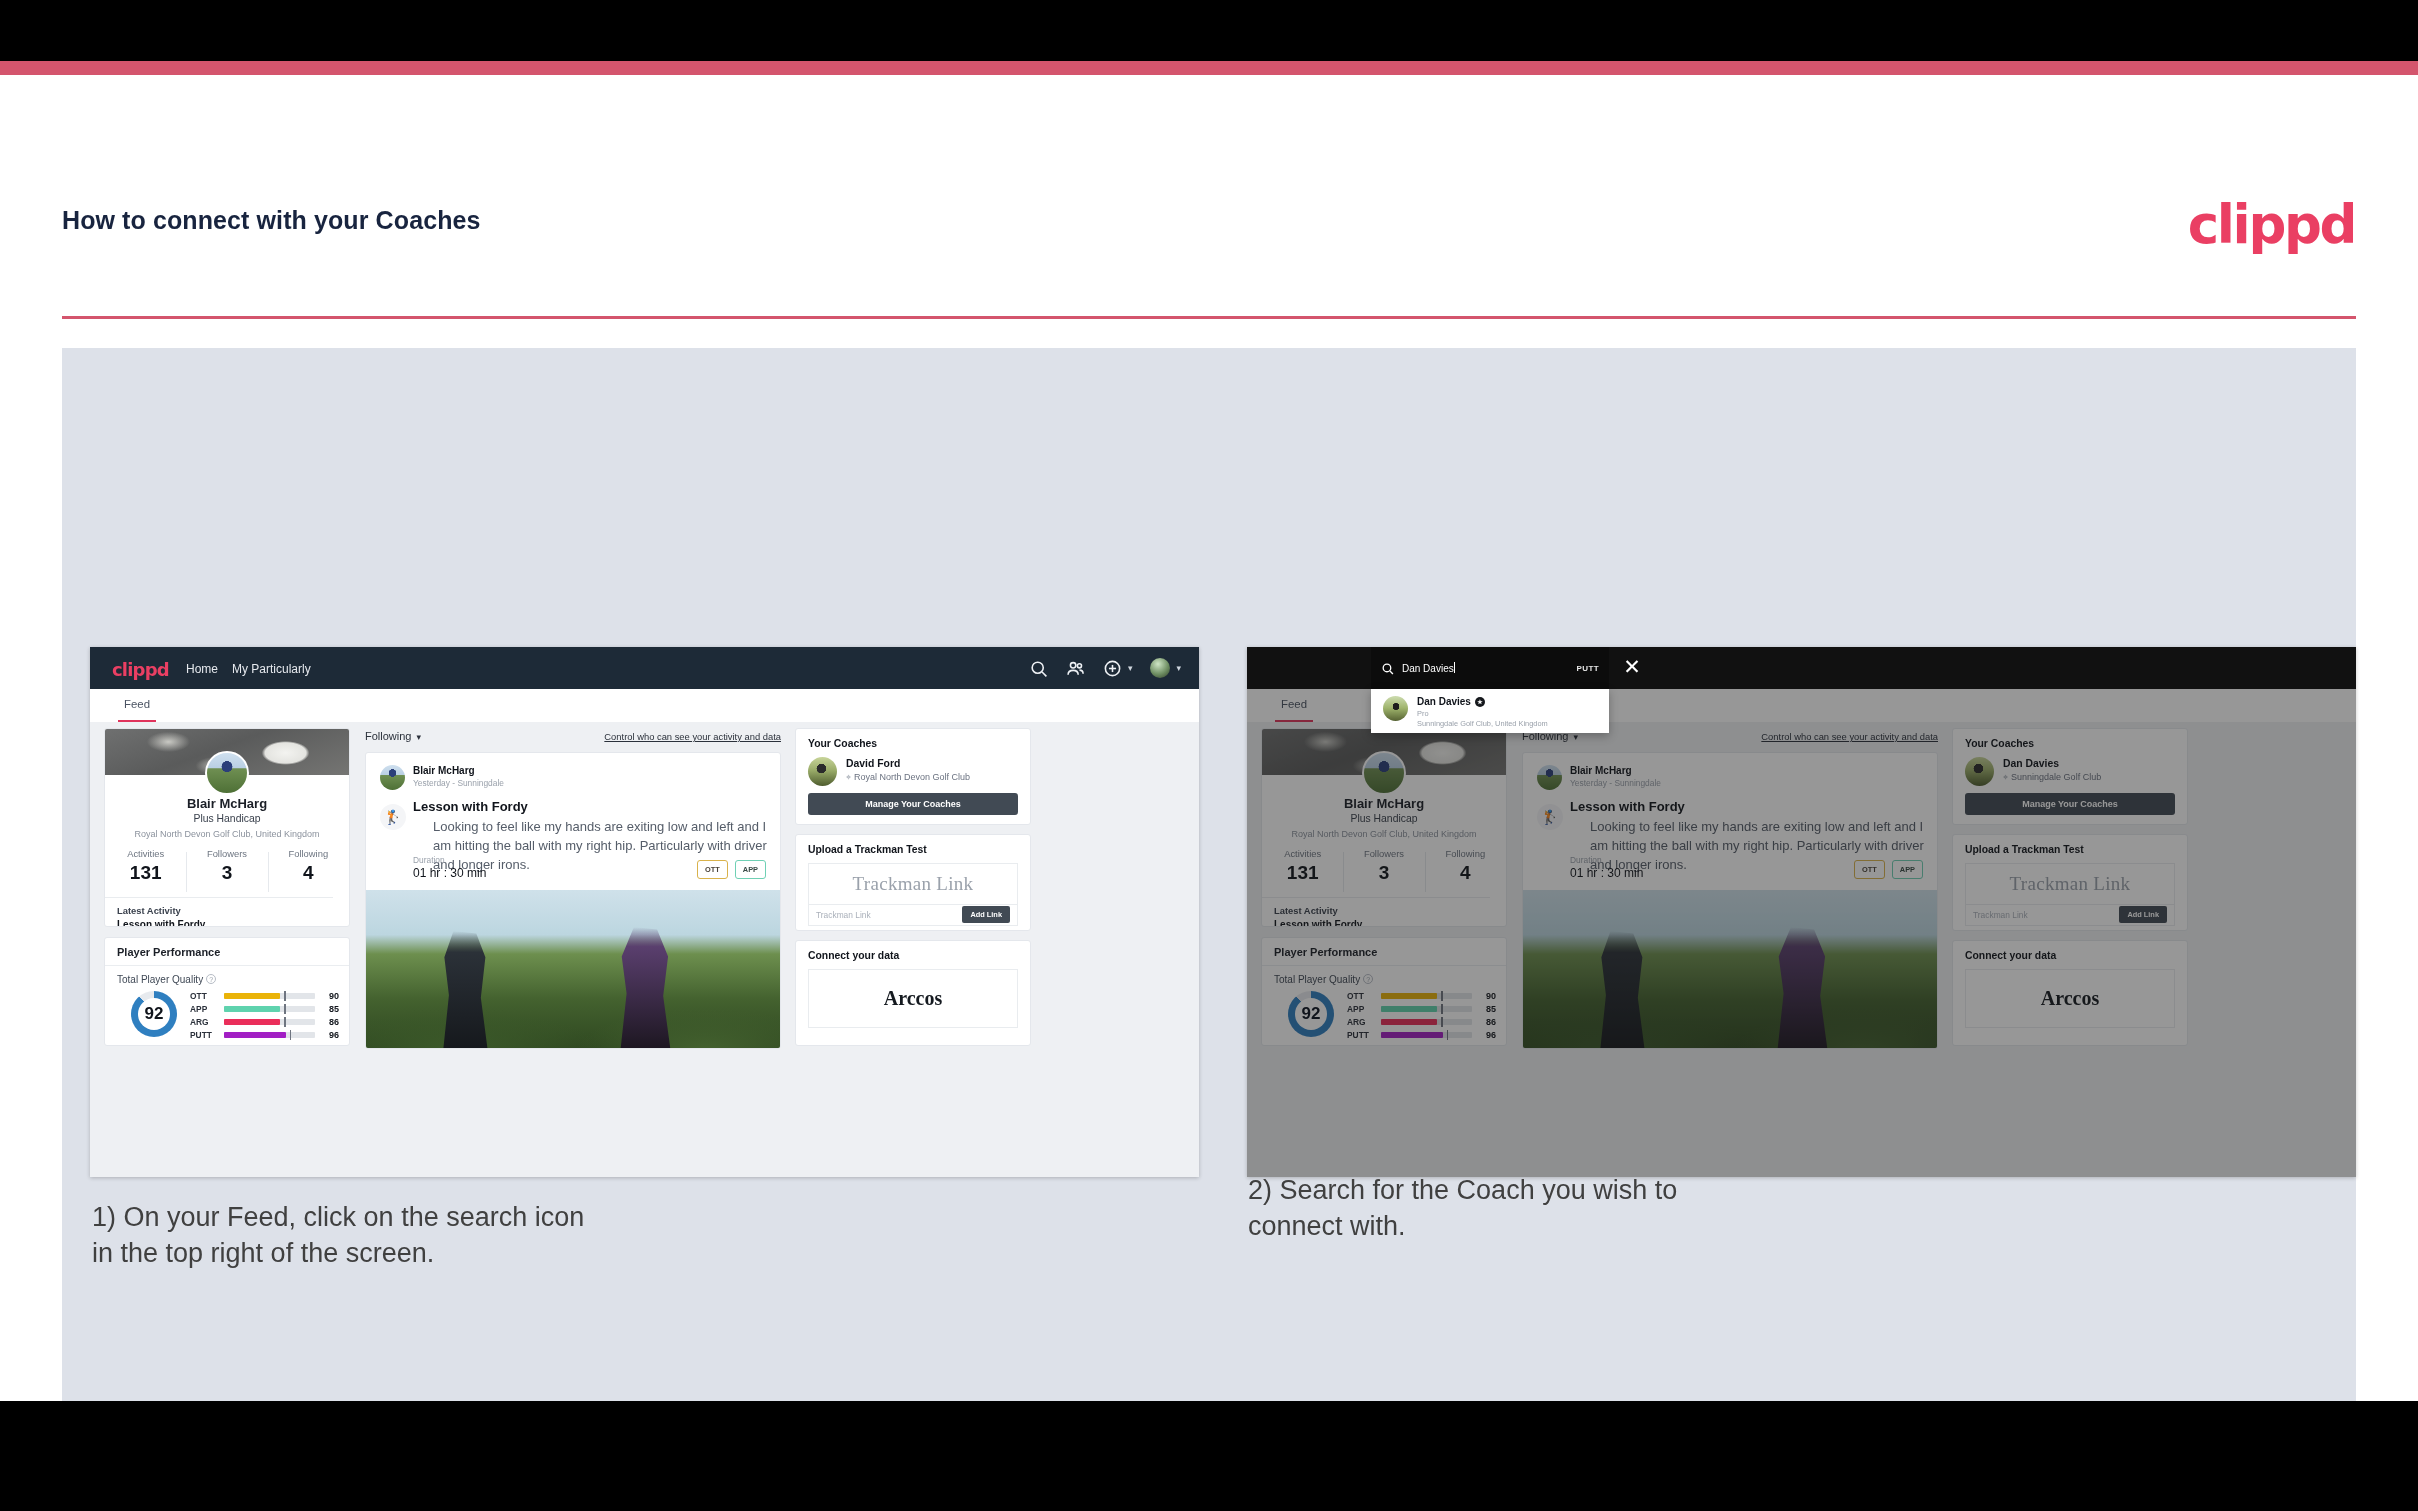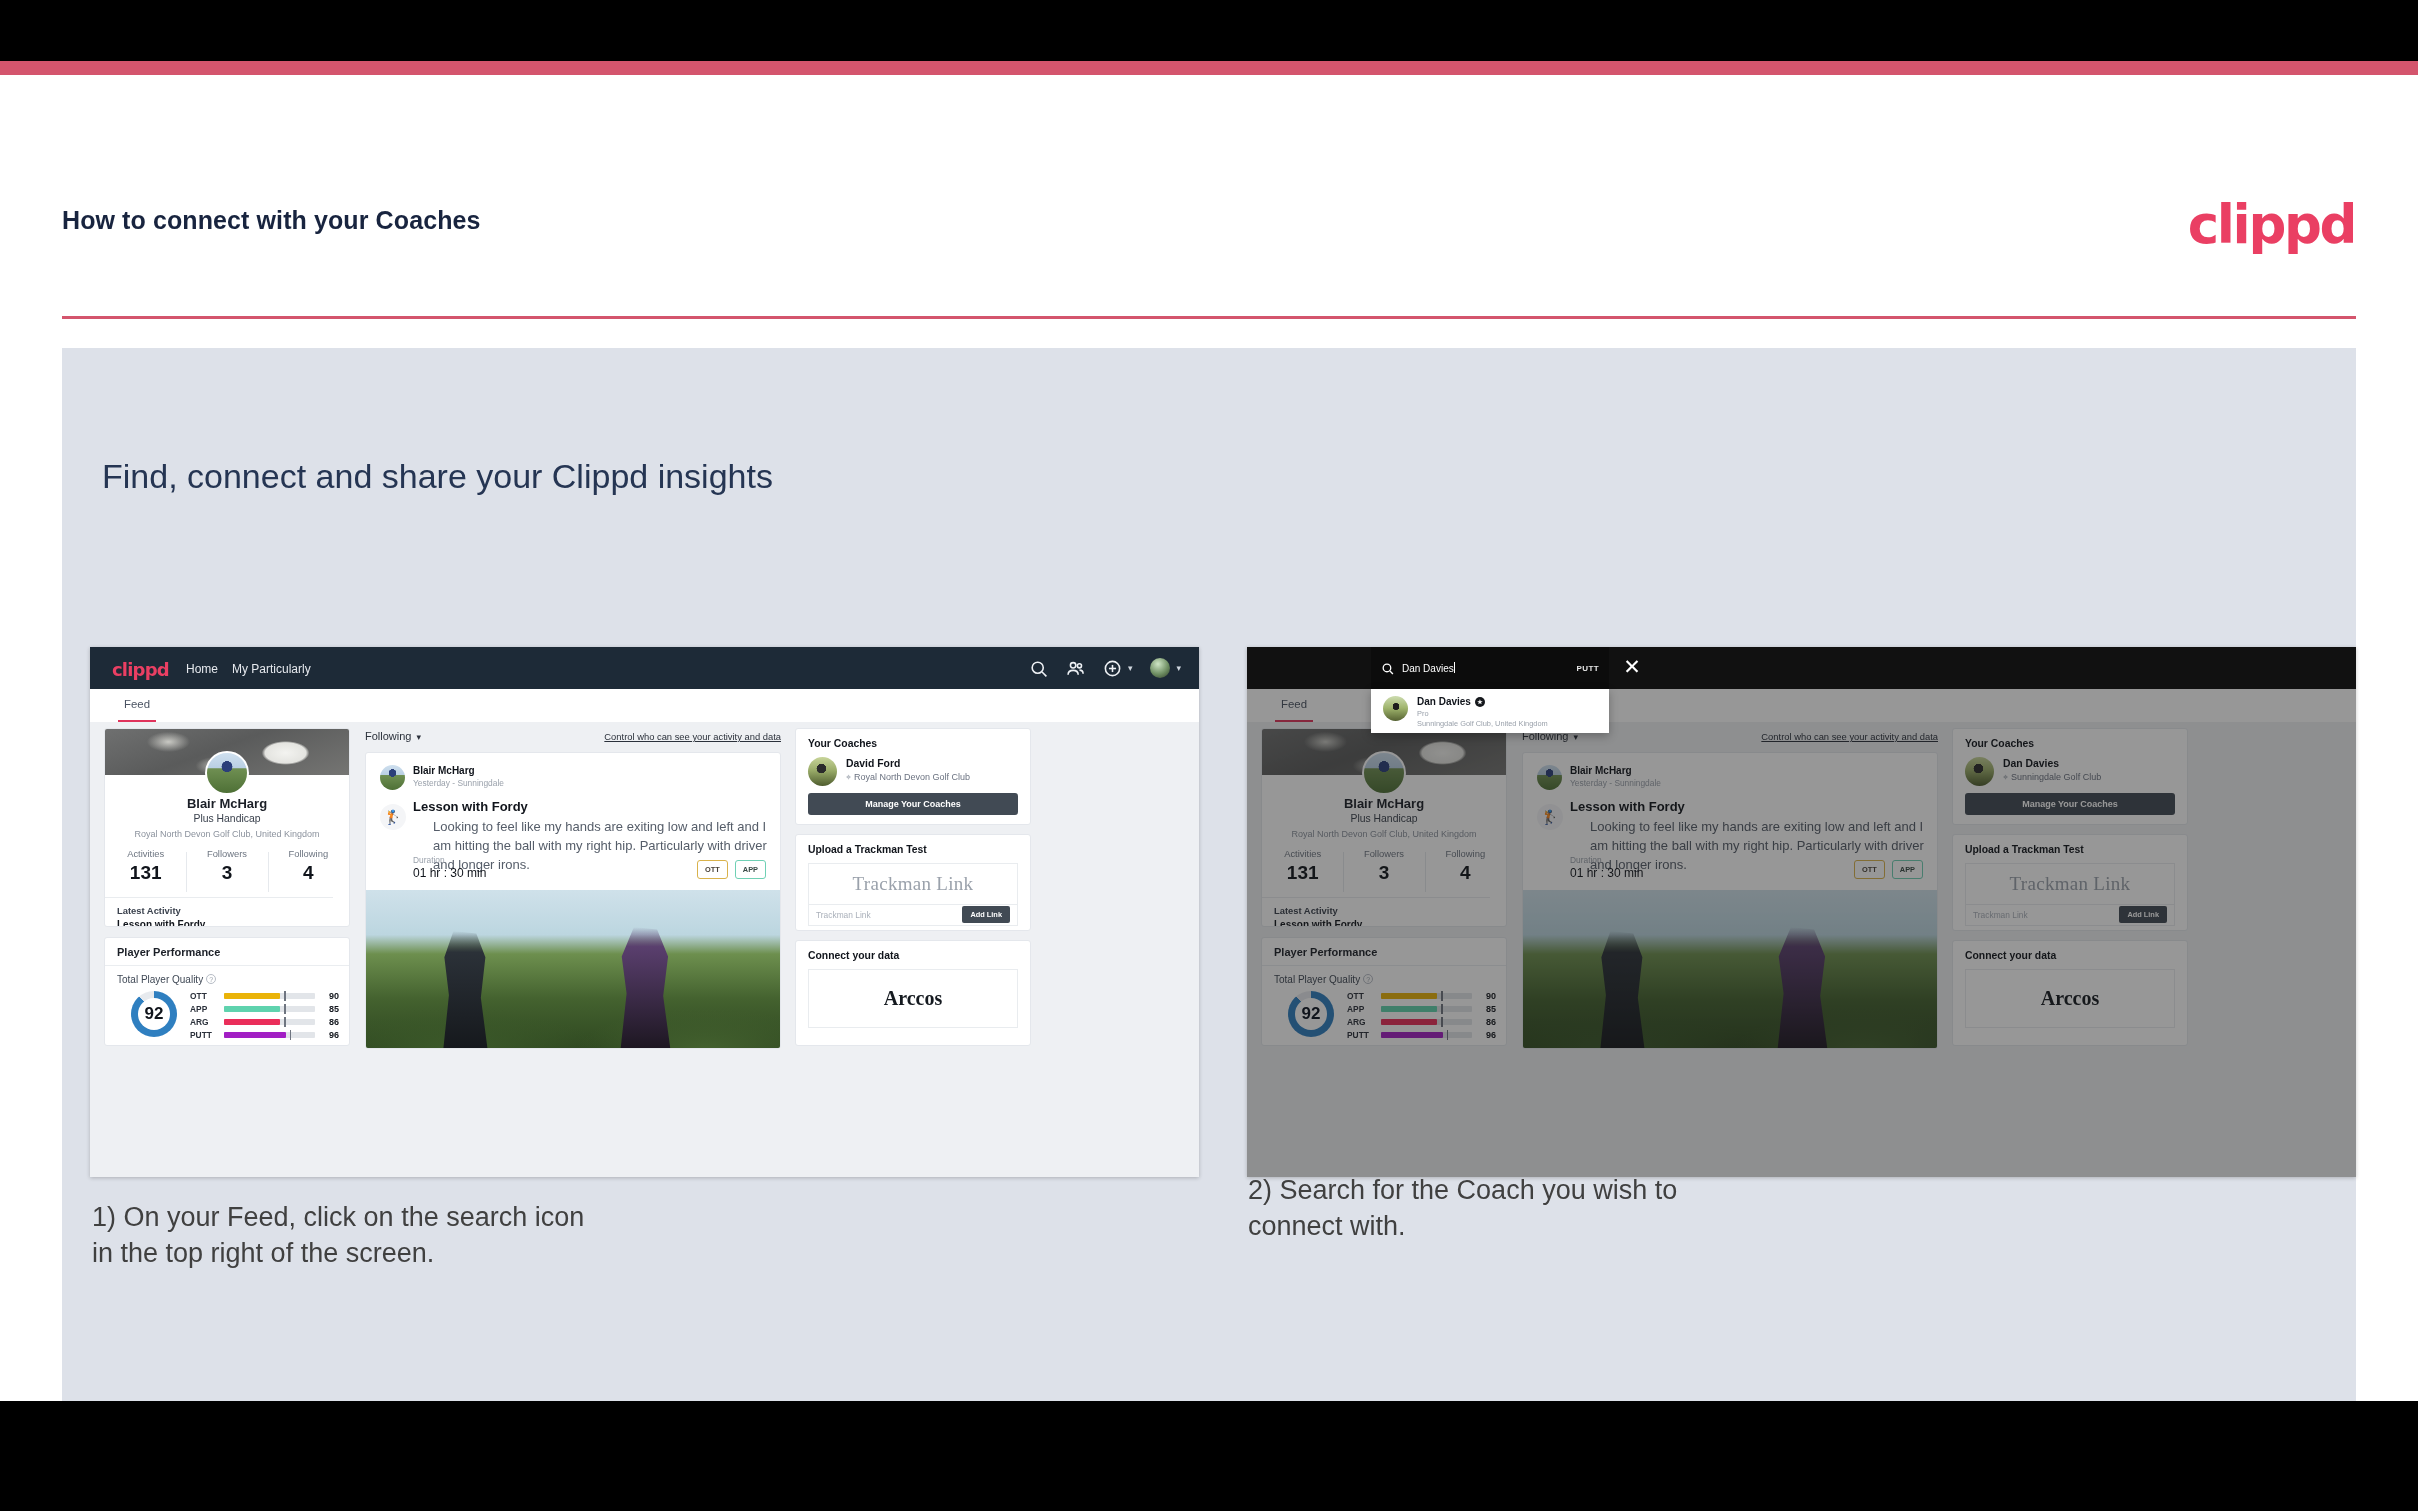--- a/index.html
+++ b/index.html
@@ -242,21 +242,20 @@
 
   <div class="page">
 
     <div class="hdr">
       <div class="hdr-title">How to connect with your Coaches</div>
       <div class="logo">clippd</div>
       <div class="hdr-rule"></div>
     </div>
 
     <div class="panel">
-      <div class="title-sub">Find, connect and share your Clippd insights</div>
 
       <div class="shot shot-a">
 
         <div class="appbar">
           <div class="logo-sm">clippd</div>
           <div class="navlink nav-home">Home</div>
           <div class="navlink nav-perf">My Particularly</div>
           <div class="navicons">
             <span class="ic">
                 <svg viewBox="0 0 24 24" fill="none" stroke="currentColor" stroke-width="2">

